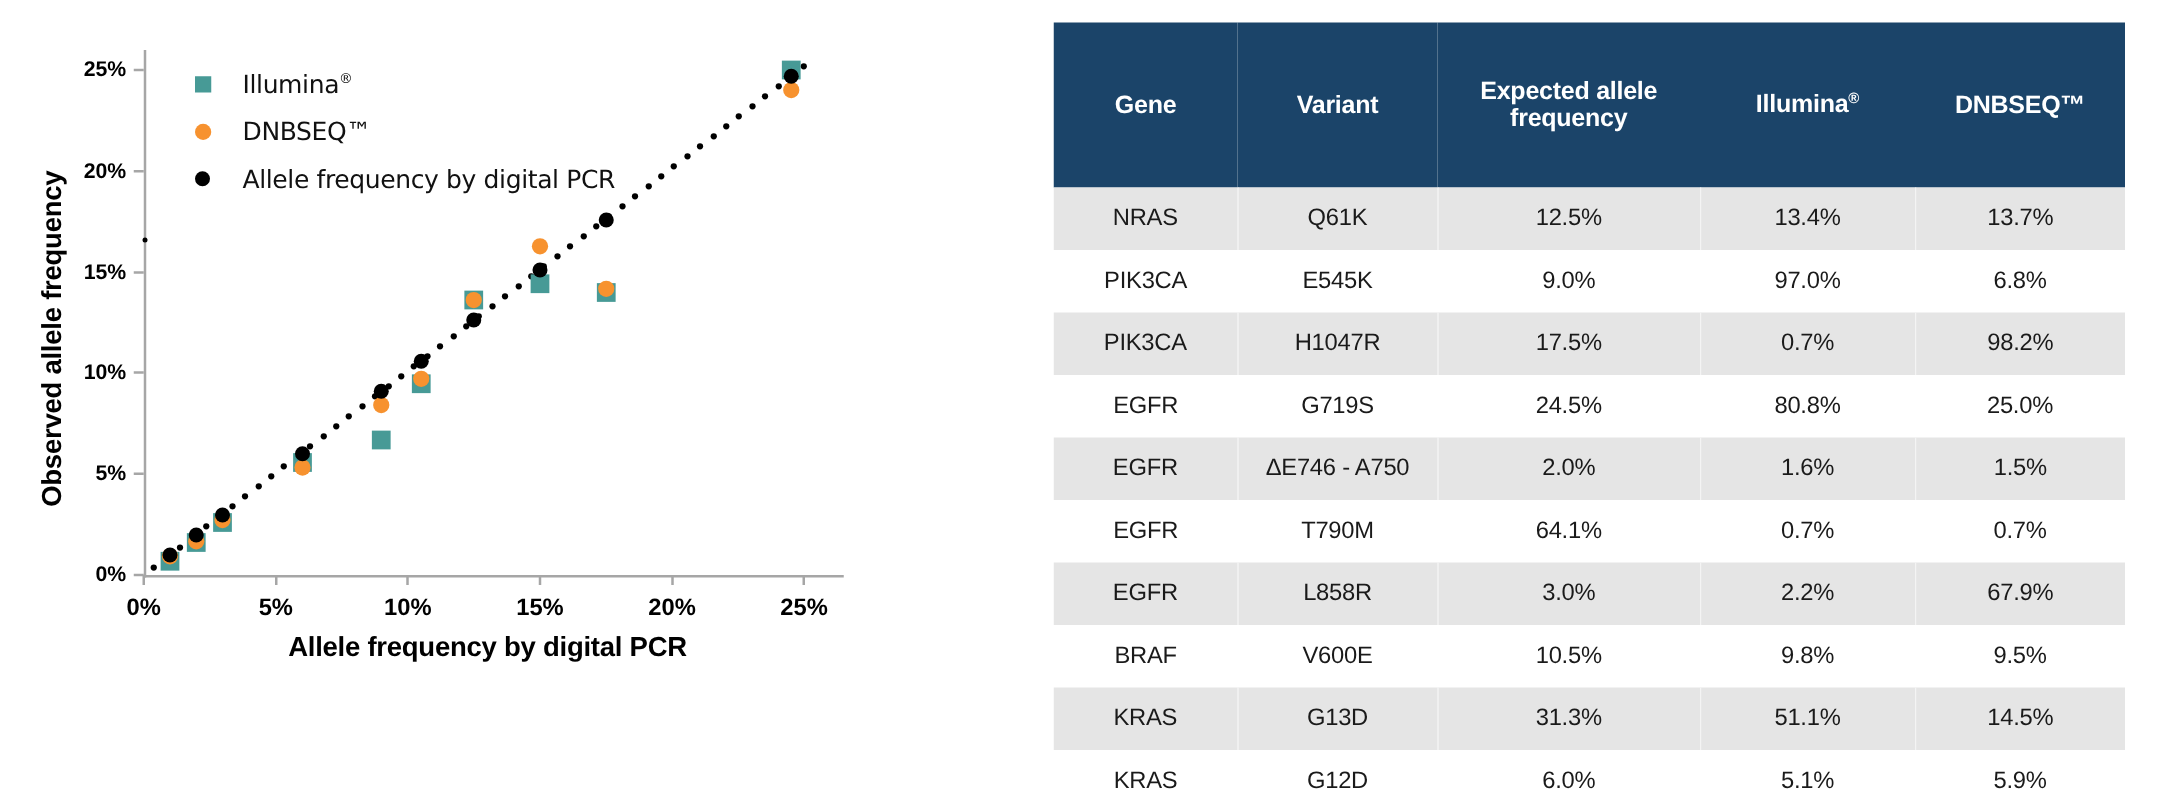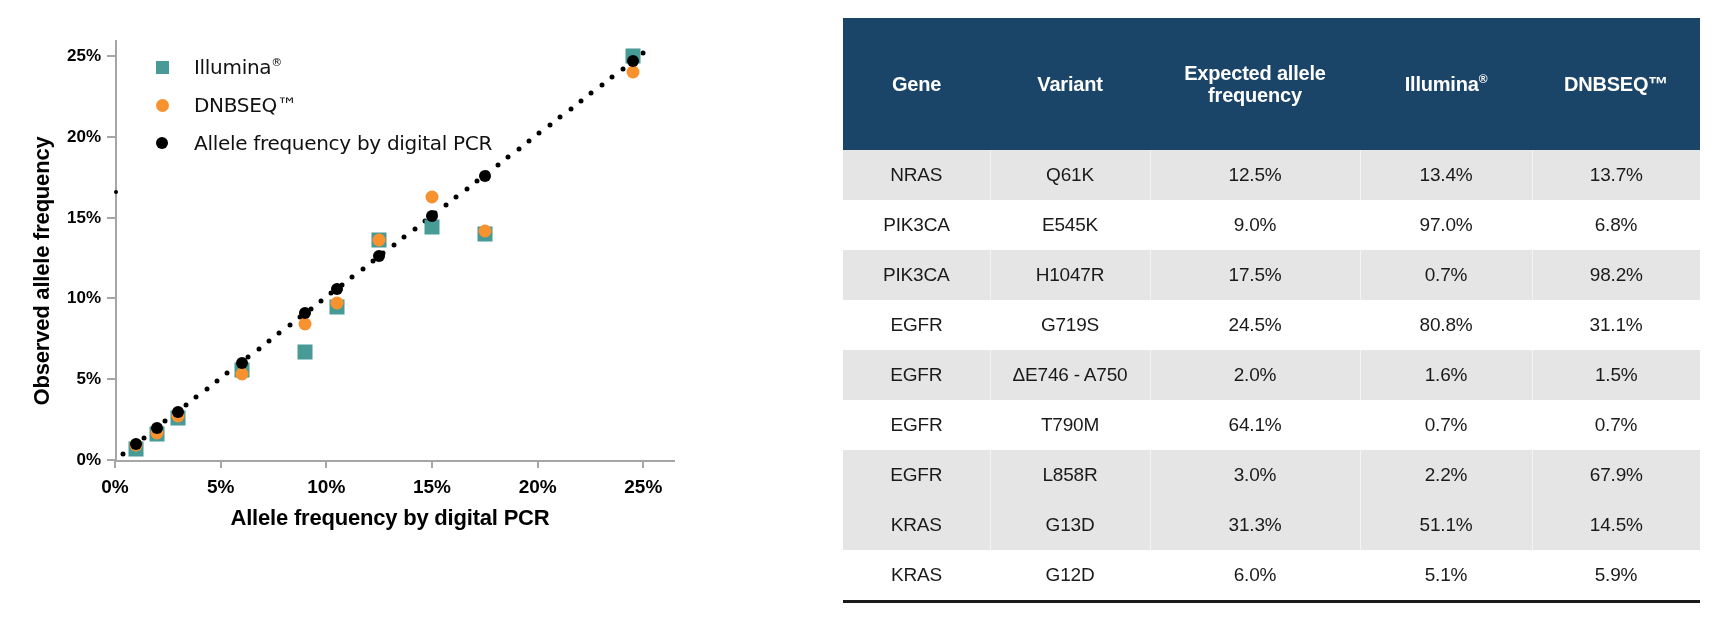--- a/index.html
+++ b/index.html
@@ -251,21 +251,21 @@
             <td>H1047R</td>
             <td>17.5%</td>
             <td>0.7%</td>
             <td>98.2%</td>
           </tr>
           <tr class="even">
             <td>EGFR</td>
             <td>G719S</td>
             <td>24.5%</td>
             <td>80.8%</td>
-            <td>31.1%</td>
+            <td>25.0%</td>
           </tr>
           <tr class="odd">
             <td>EGFR</td>
             <td>ΔE746 - A750</td>
             <td>2.0%</td>
             <td>1.6%</td>
             <td>1.5%</td>
           </tr>
           <tr class="even">
             <td>EGFR</td>
@@ -274,20 +274,27 @@
             <td>0.7%</td>
             <td>0.7%</td>
           </tr>
           <tr class="odd">
             <td>EGFR</td>
             <td>L858R</td>
             <td>3.0%</td>
             <td>2.2%</td>
             <td>67.9%</td>
           </tr>
+          <tr class="even">
+            <td>BRAF</td>
+            <td>V600E</td>
+            <td>10.5%</td>
+            <td>9.8%</td>
+            <td>9.5%</td>
+          </tr>
           <tr class="odd">
             <td>KRAS</td>
             <td>G13D</td>
             <td>31.3%</td>
             <td>51.1%</td>
             <td>14.5%</td>
           </tr>
           <tr class="even">
             <td>KRAS</td>
             <td>G12D</td>

